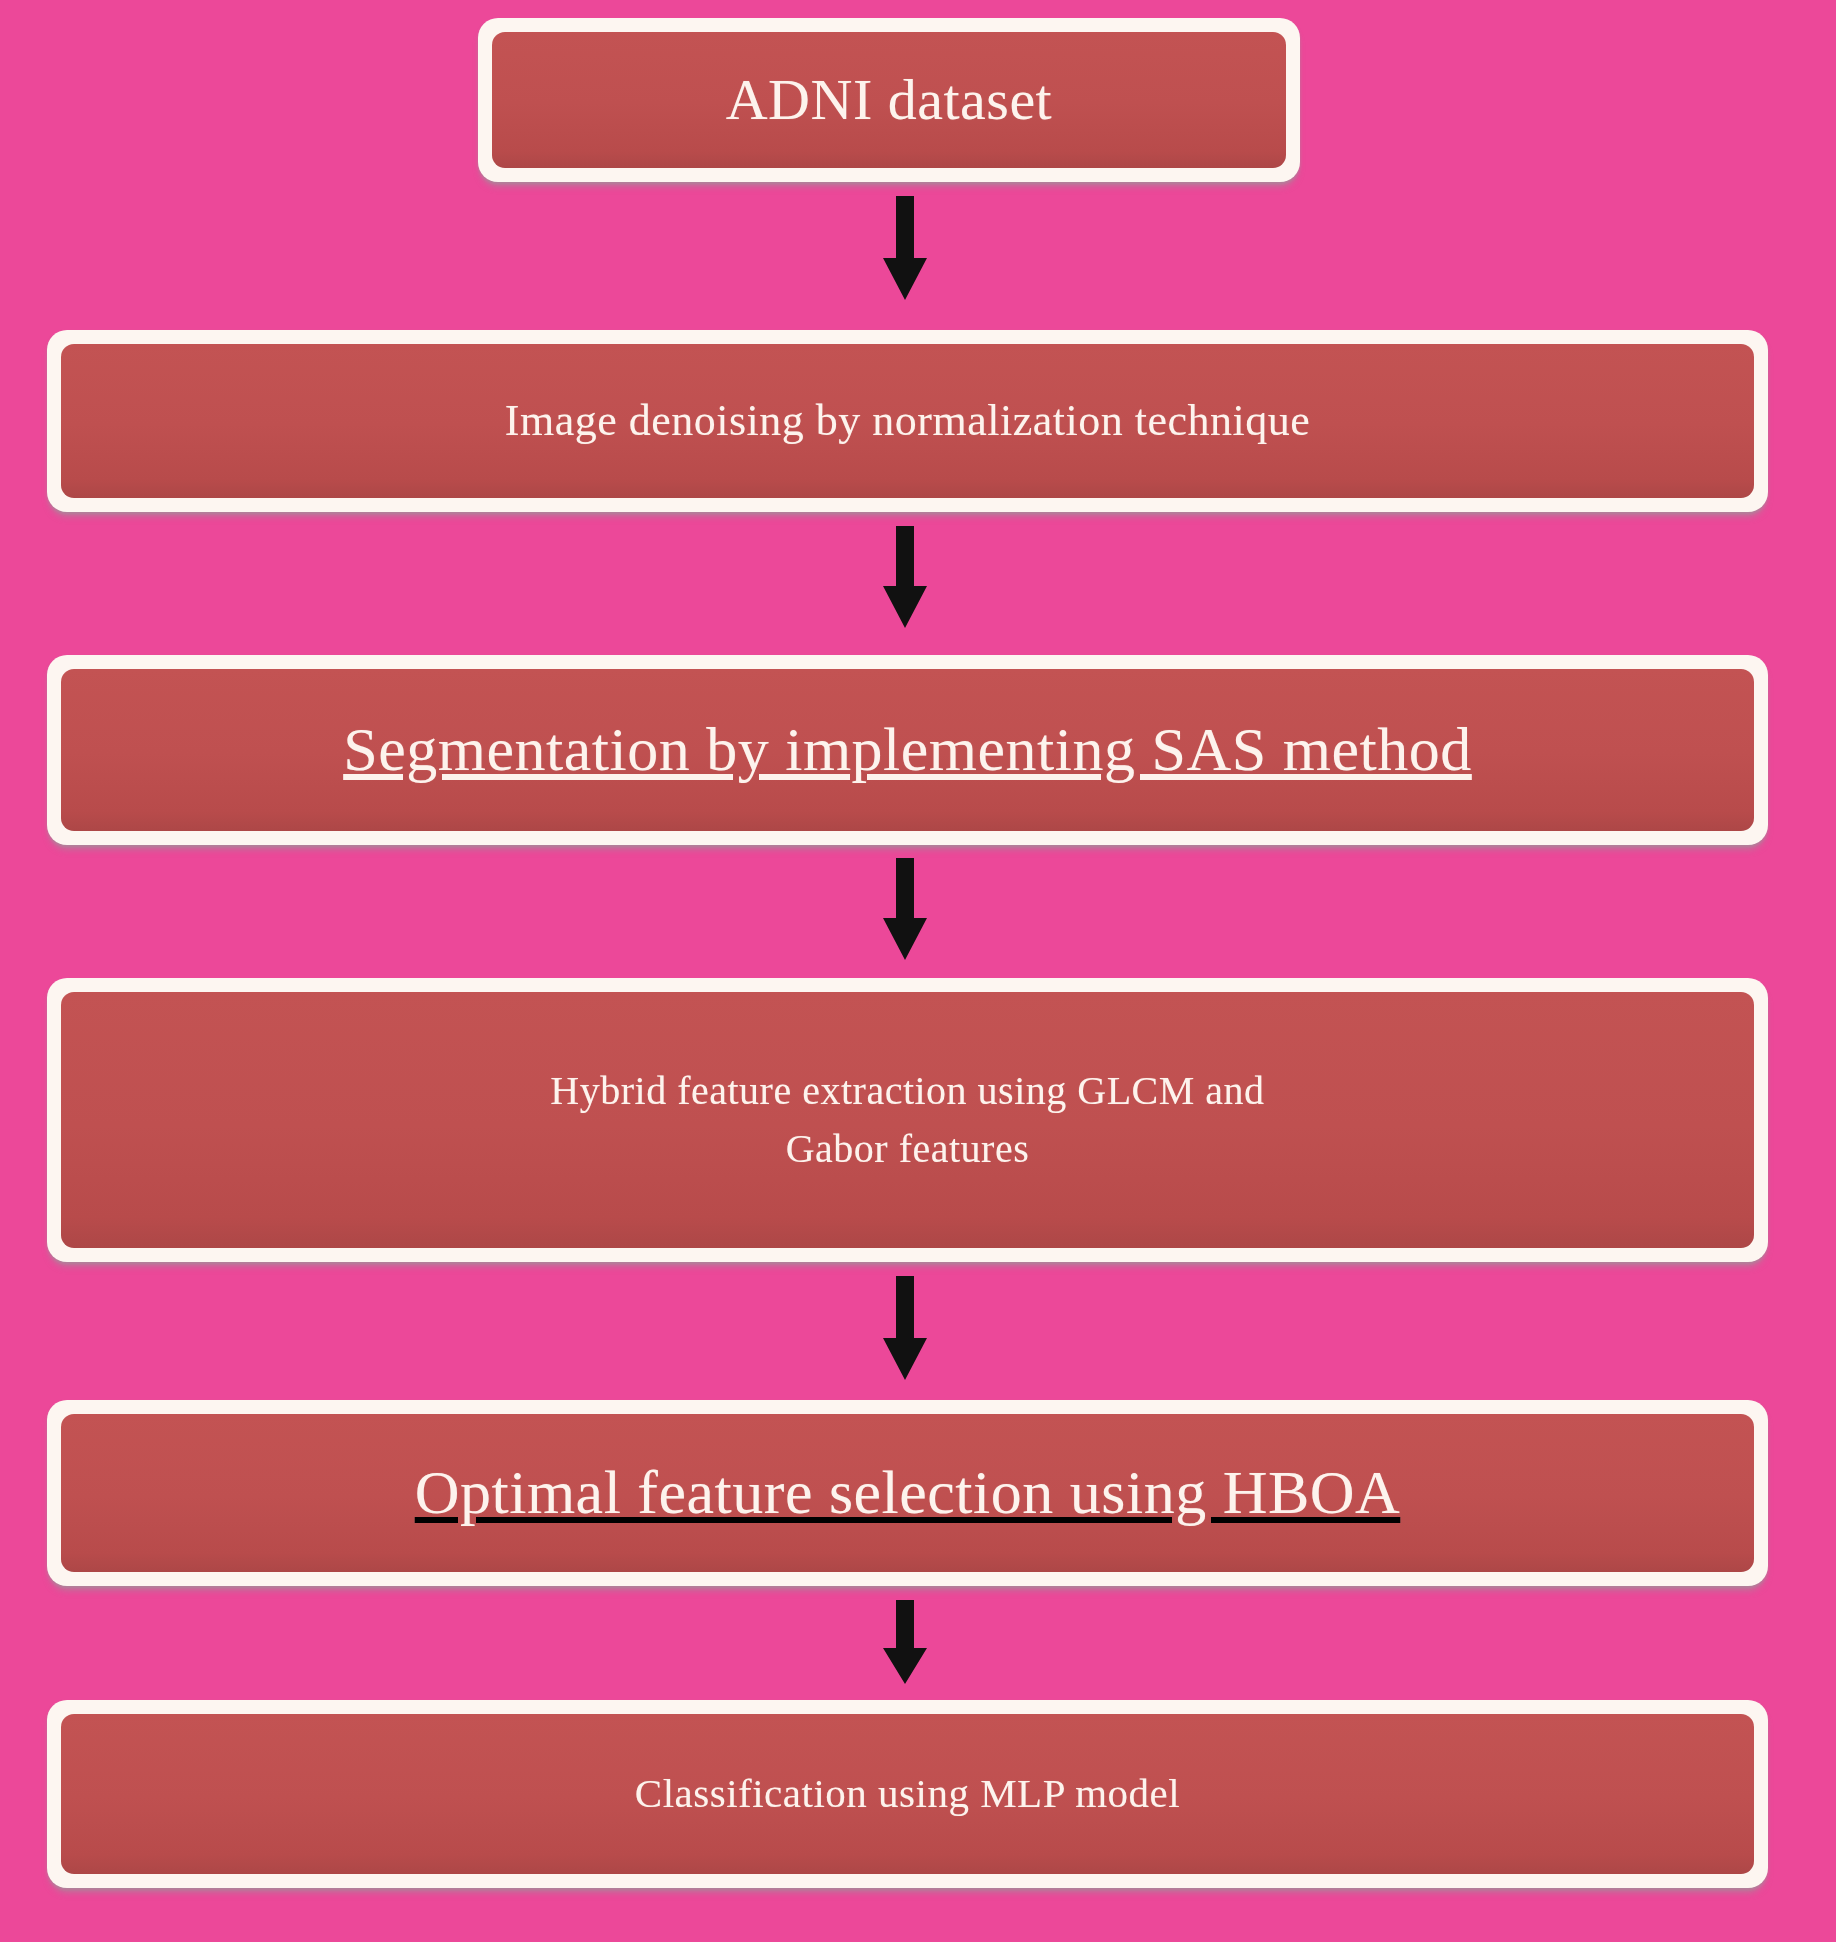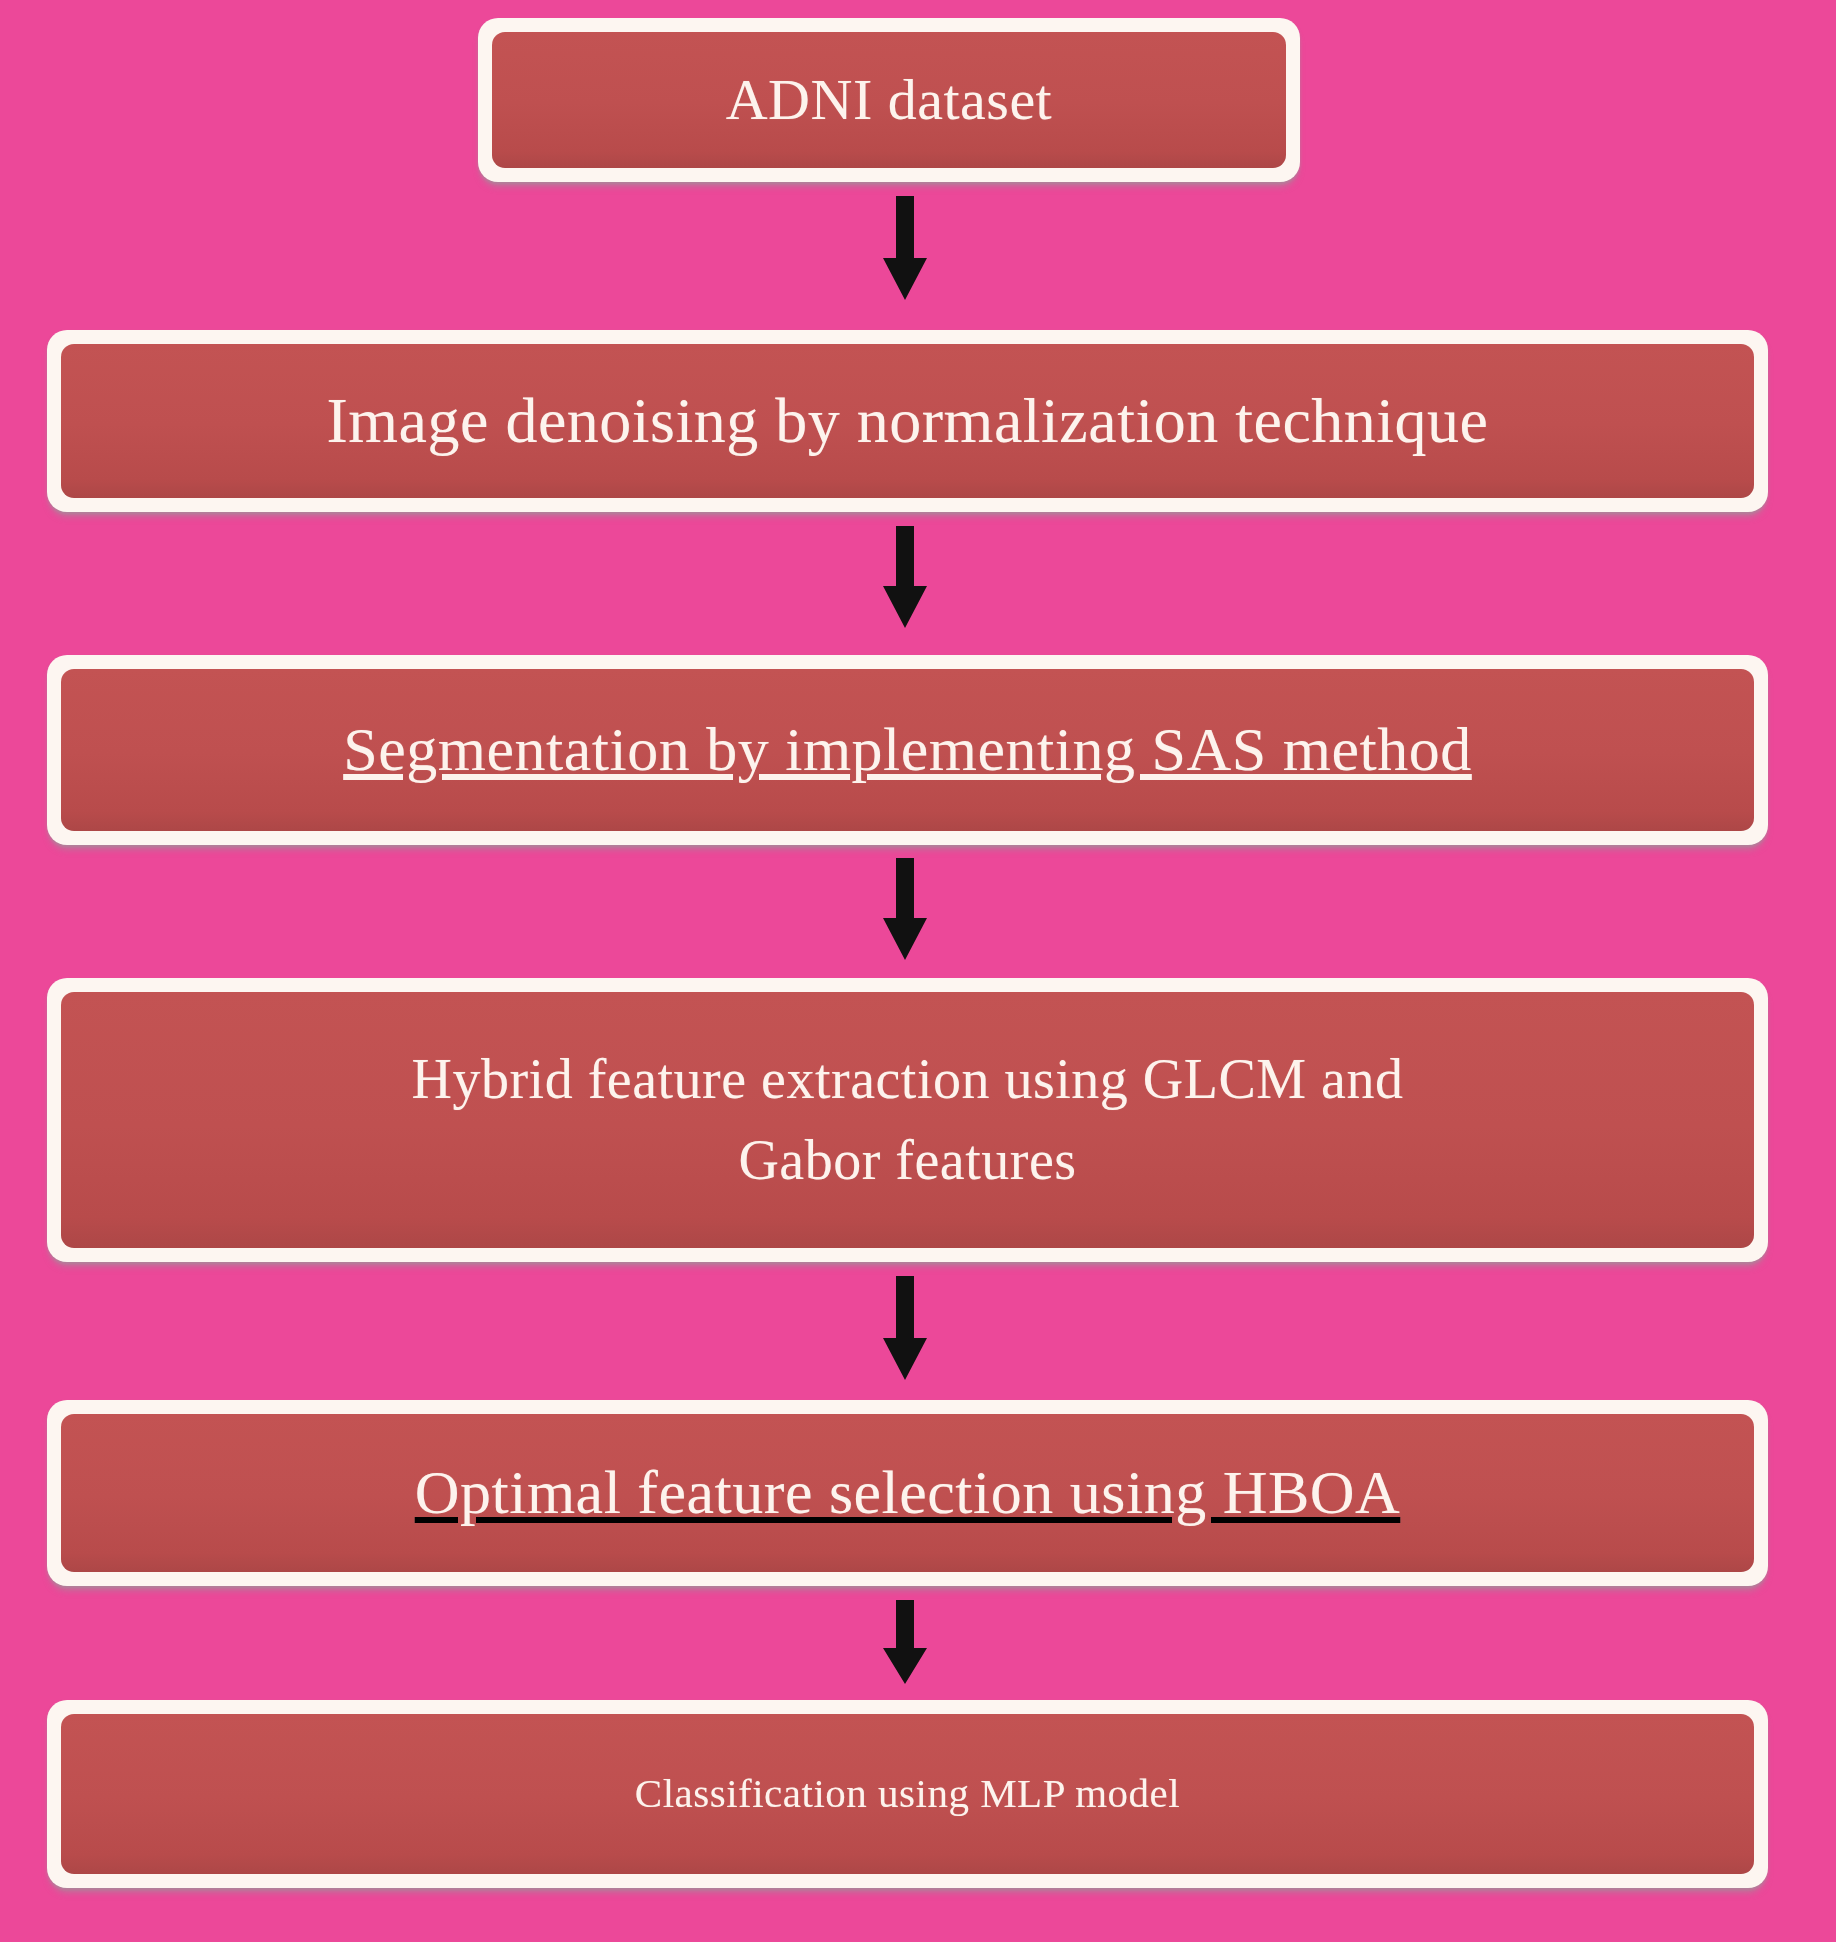--- a/index.html
+++ b/index.html
@@ -60,27 +60,27 @@
   .arrow {
     position: absolute;
     display: block;
   }
 
   
   #node-1 { left: 478px;  top: 18px;   width: 822px;  height: 164px; }
   #node-1 .node-label { font-size: 58px; }
 
   #node-2 { left: 47px;   top: 330px;  width: 1721px; height: 182px; }
-  #node-2 .node-label { font-size: 64px; }
+  #node-2 .node-label { font-size: 44px; }
 
   #node-3 { left: 47px;   top: 655px;  width: 1721px; height: 190px; }
   #node-3 .node-label { font-size: 62px; text-decoration: underline; }
 
   #node-4 { left: 47px;   top: 978px;  width: 1721px; height: 284px; }
-  #node-4 .node-label { font-size: 56px; }
+  #node-4 .node-label { font-size: 40px; }
 
   #node-5 { left: 47px;   top: 1400px; width: 1721px; height: 186px; text-decoration: underline; }
   #node-5 .node-label { font-size: 62px; }
 
   #node-6 { left: 47px;   top: 1700px; width: 1721px; height: 188px; }
   #node-6 .node-label { font-size: 41px; }
 
   #arrow-1 { left: 880px; top: 196px;  width: 50px; height: 108px; }
   #arrow-2 { left: 880px; top: 526px;  width: 50px; height: 106px; }
   #arrow-3 { left: 880px; top: 858px;  width: 50px; height: 106px; }

